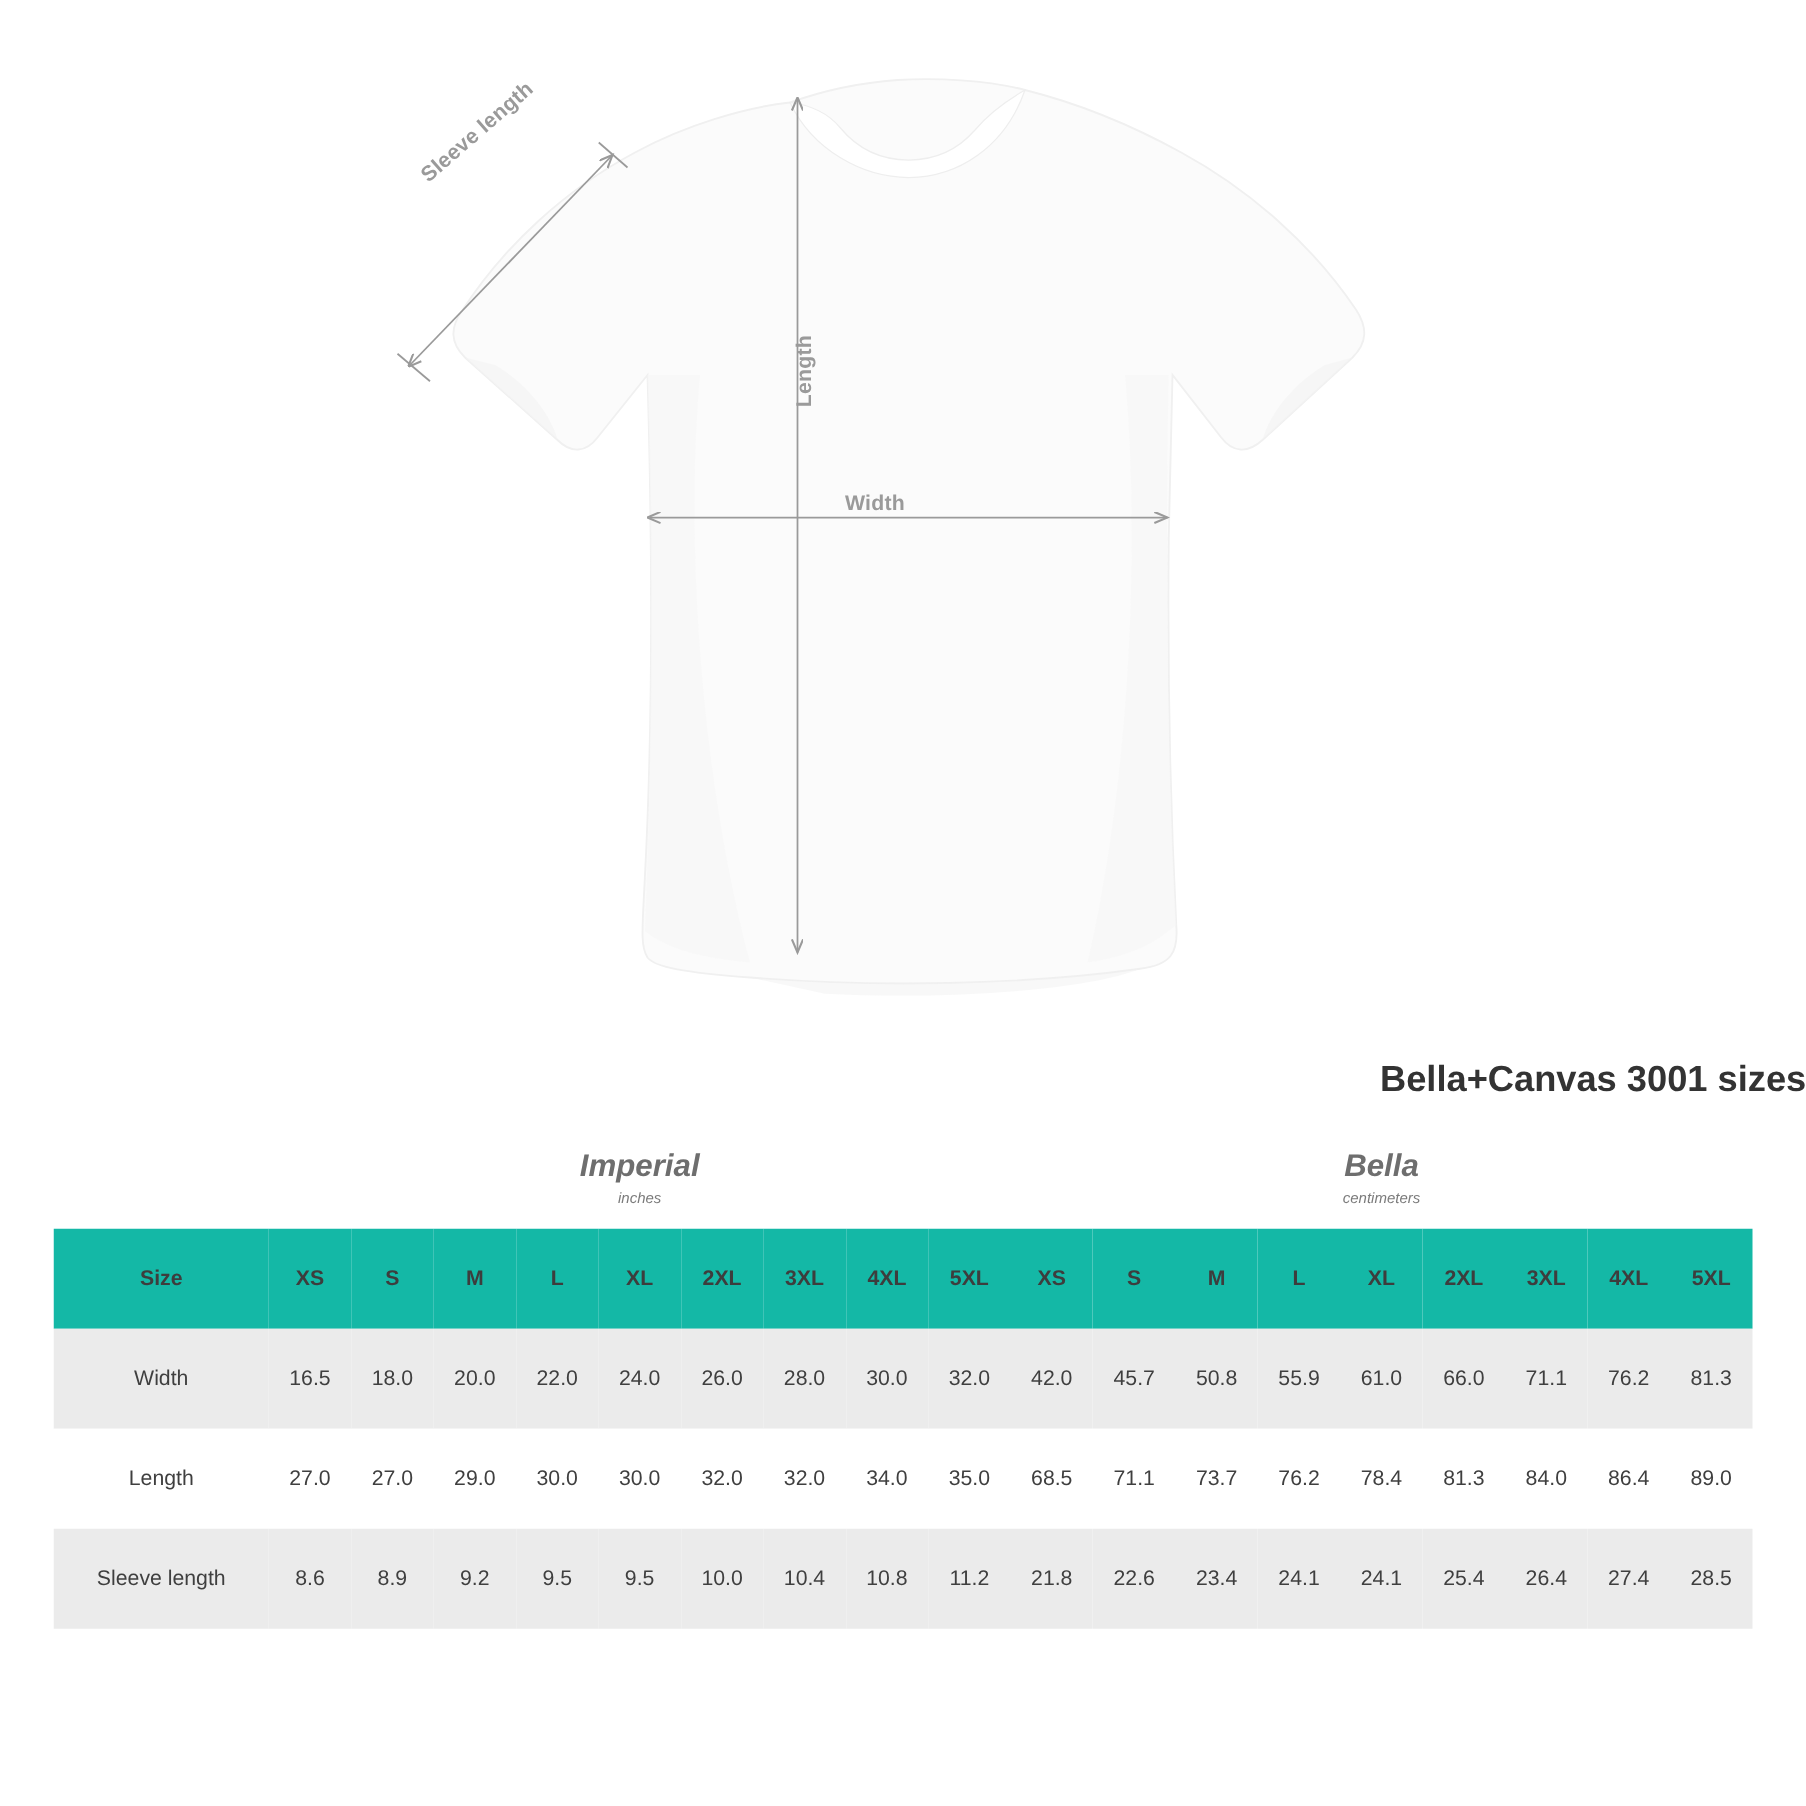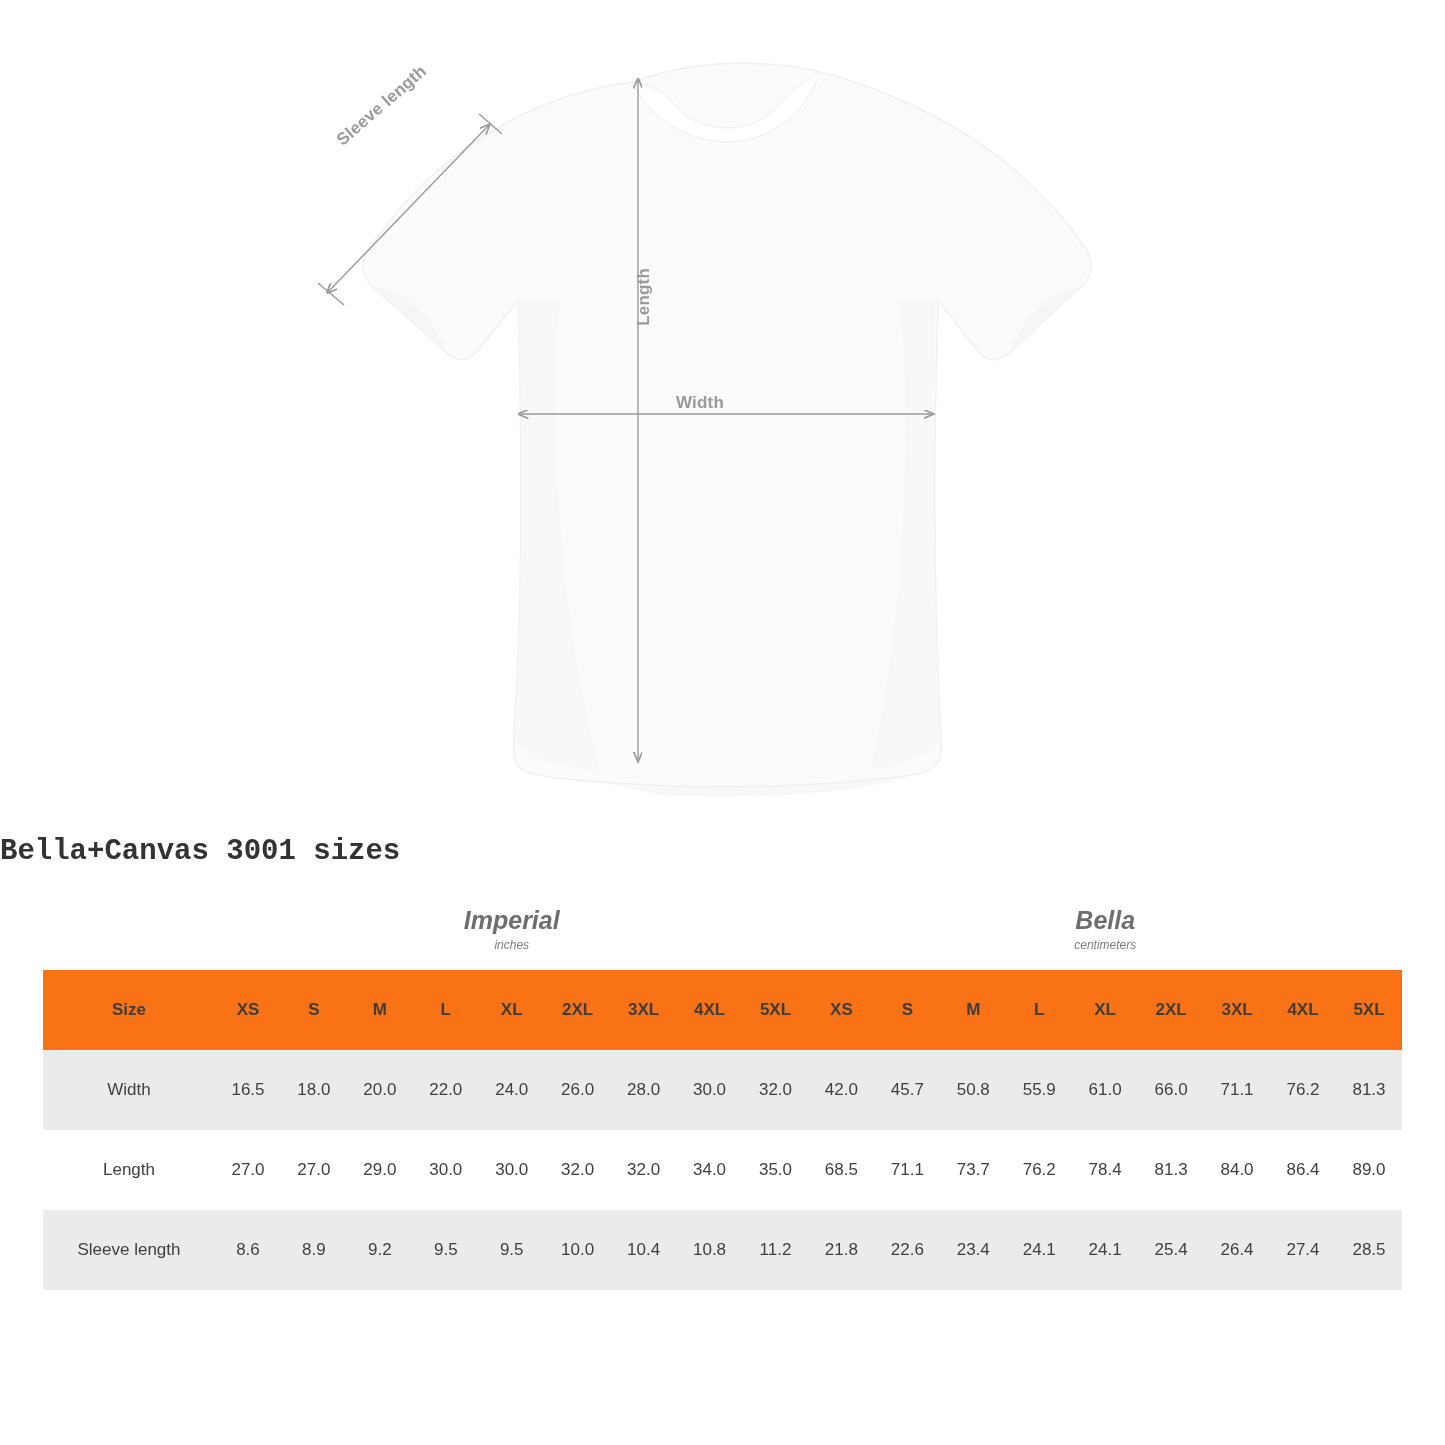--- a/index.html
+++ b/index.html
@@ -48,23 +48,22 @@
   }
   .label-sleeve {
     left: 333px;
     top: 135px;
     transform: rotate(-41deg);
     transform-origin: left top;
   }
 
   
   .title-block {
-    text-align: left;
-    margin-top: 15px;
-    font-family: Liberation Mono, monospace;
+    text-align: right;
+    margin-top: 28px;
   }
   .chart-title {
     font-size: 29px;
     font-weight: bold;
     color: #333333;
     margin: 0 0 16px 0;
   }
   .chart-note {
     font-size: 17px;
     font-style: italic;
@@ -105,21 +104,21 @@
   }
   .unit-sub {
     font-size: 12px;
     font-style: italic;
     color: #7b7b7b;
     line-height: 1.6;
   }
   tr.row-header td {
     font-weight: bold;
     color: #3d3d3d;
-    background: #f97316;
+    background: #14b8a6;
   }
   tr.row-shaded td {
     background: #ebebeb;
   }
   td.rowlabel {
     font-weight: bold;
     color: #3d3d3d;
     font-size: 17px;
   }
   tr.row-header td.rowlabel { font-weight: bold; }

